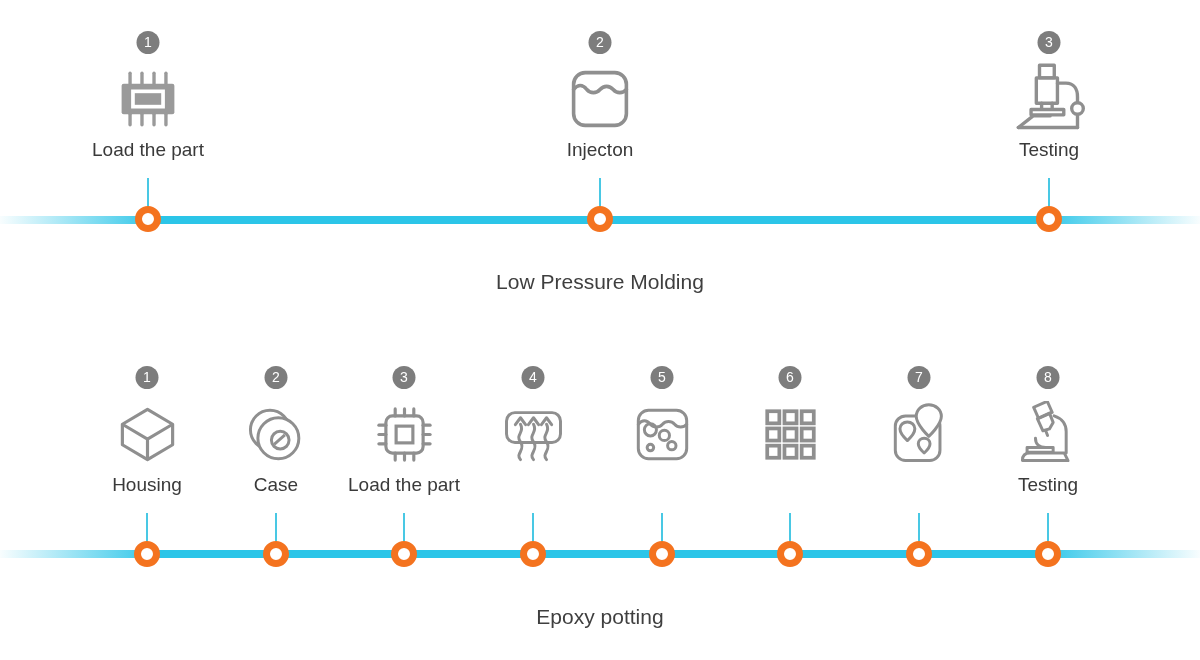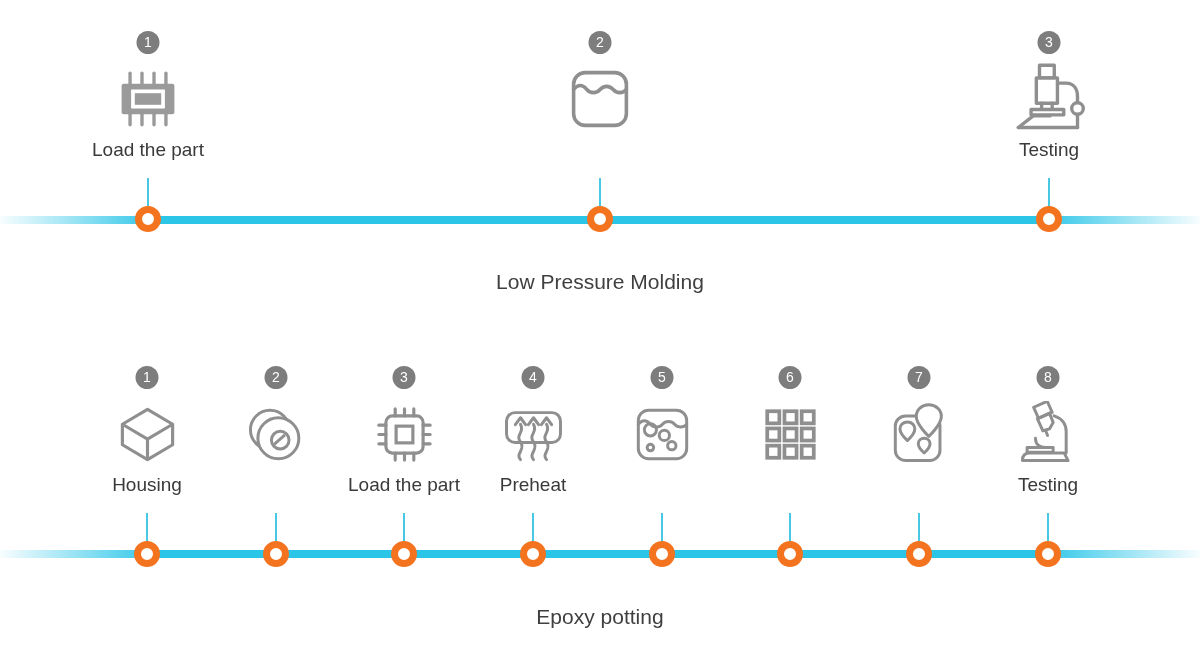--- a/index.html
+++ b/index.html
@@ -78,20 +78,21 @@
   </div>
 
   <div class="step s1" style="left:490px">
     <div class="badge">2</div>
     <div class="iconbox">
       <svg viewBox="0 0 72 72" fill="none" stroke="#8f8f8f" stroke-width="3.4" stroke-linecap="round">
         <rect x="11" y="11" width="50" height="50" rx="11"></rect>
         <path d="M11 27 c4 -5 8.5 -5 12.5 0 c3.5 4 9 4 12.5 0 c3.5 -4 9 -4 12.5 0 c3.5 4 9 4 12.5 0"></path>
       </svg>
     </div>
+    <div class="slabel">Injecton</div>
     <div class="connector"></div>
     <div class="dot"></div>
   </div>
 
   <div class="step s1" style="left:939px">
     <div class="badge">3</div>
     <div class="iconbox">
       <svg viewBox="0 0 72 72" fill="none" stroke="#8f8f8f" stroke-width="3.2" stroke-linecap="round" stroke-linejoin="round">
         <rect x="27" y="4" width="14" height="12"></rect>
         <rect x="24" y="16" width="20" height="24"></rect>
@@ -129,20 +130,21 @@
   <div class="step s2" style="left:166px">
     <div class="badge">2</div>
     <div class="iconbox">
       <svg viewBox="0 0 72 72" fill="none" stroke="#8f8f8f" stroke-width="3.2">
         <circle cx="29" cy="31" r="21"></circle>
         <circle cx="38" cy="40" r="22" fill="#ffffff"></circle>
         <circle cx="40" cy="42" r="9.5"></circle>
         <line x1="33.5" y1="46.5" x2="45" y2="36.5"></line>
       </svg>
     </div>
+    <div class="slabel">Case</div>
     <div class="connector"></div>
     <div class="dot"></div>
   </div>
 
   <div class="step s2" style="left:294px">
     <div class="badge">3</div>
     <div class="iconbox">
       <svg viewBox="0 0 72 72" fill="none" stroke="#8f8f8f" stroke-width="3.4" stroke-linecap="round">
         <rect x="16" y="16" width="40" height="40" rx="7"></rect>
         <rect x="27" y="27" width="18" height="18"></rect>
@@ -171,21 +173,20 @@
       <svg viewBox="0 0 72 72" fill="none" stroke="#8f8f8f" stroke-width="3.2" stroke-linecap="round" stroke-linejoin="round">
         <rect x="7" y="12.5" width="58" height="32" rx="9"></rect>
         <path d="M22 63 c-6 -7 6 -10 0 -19 c-6 -8 5 -10 0 -19"></path>
         <path d="M16.5 25.5 L22 18 L27.5 25.5"></path>
         <path d="M36 63 c-6 -7 6 -10 0 -19 c-6 -8 5 -10 0 -19"></path>
         <path d="M30.5 25.5 L36 18 L41.5 25.5"></path>
         <path d="M50 63 c-6 -7 6 -10 0 -19 c-6 -8 5 -10 0 -19"></path>
         <path d="M44.5 25.5 L50 18 L55.5 25.5"></path>
       </svg>
     </div>
-    <div class="slabel">Preheat</div>
     <div class="connector"></div>
     <div class="dot"></div>
   </div>
 
   <div class="step s2" style="left:552px">
     <div class="badge">5</div>
     <div class="iconbox">
       <svg viewBox="0 0 72 72" fill="none" stroke="#8f8f8f" stroke-width="3.2" stroke-linecap="round">
         <rect x="10" y="10" width="52" height="52" rx="11"></rect>
         <path d="M10 25 c4 -5 9 -5 13 0 c3.5 4 9.5 4 13 0 c3.5 -4 9.5 -4 13 0 c3.5 4 9.5 4 13 0"></path>

